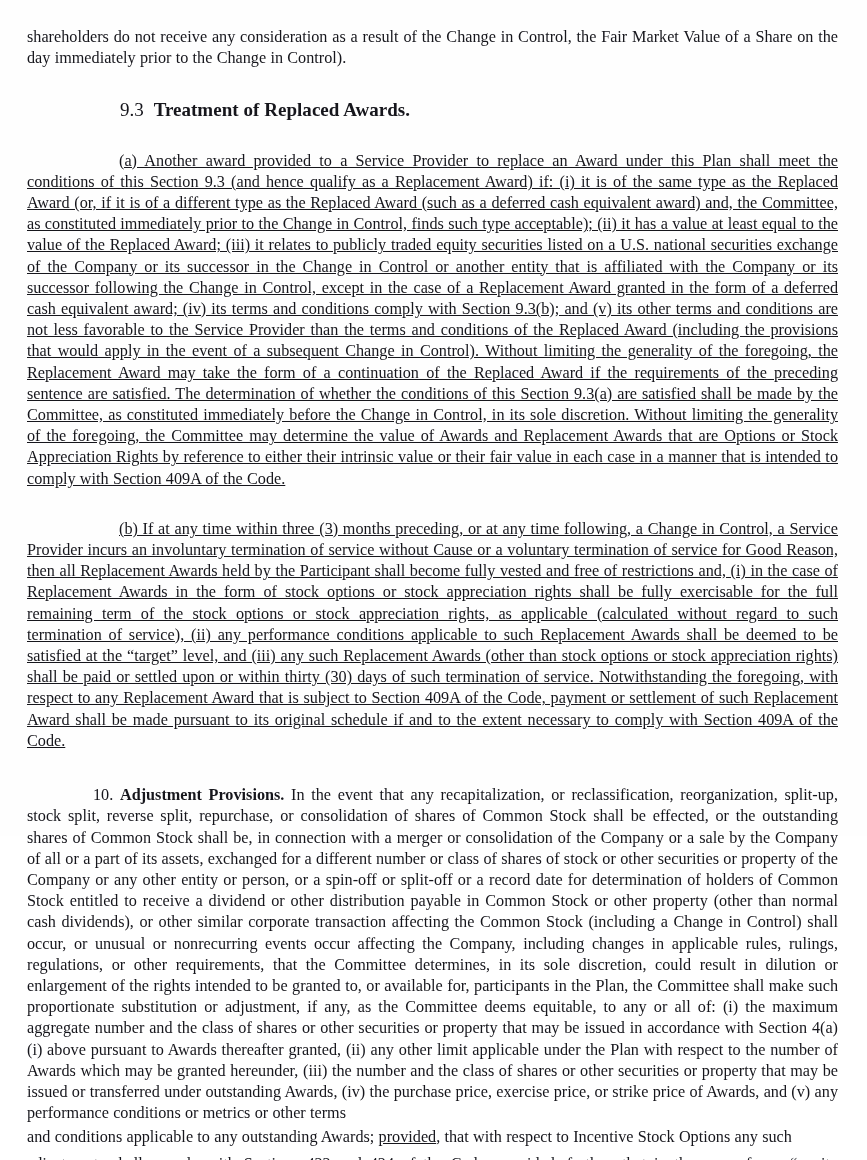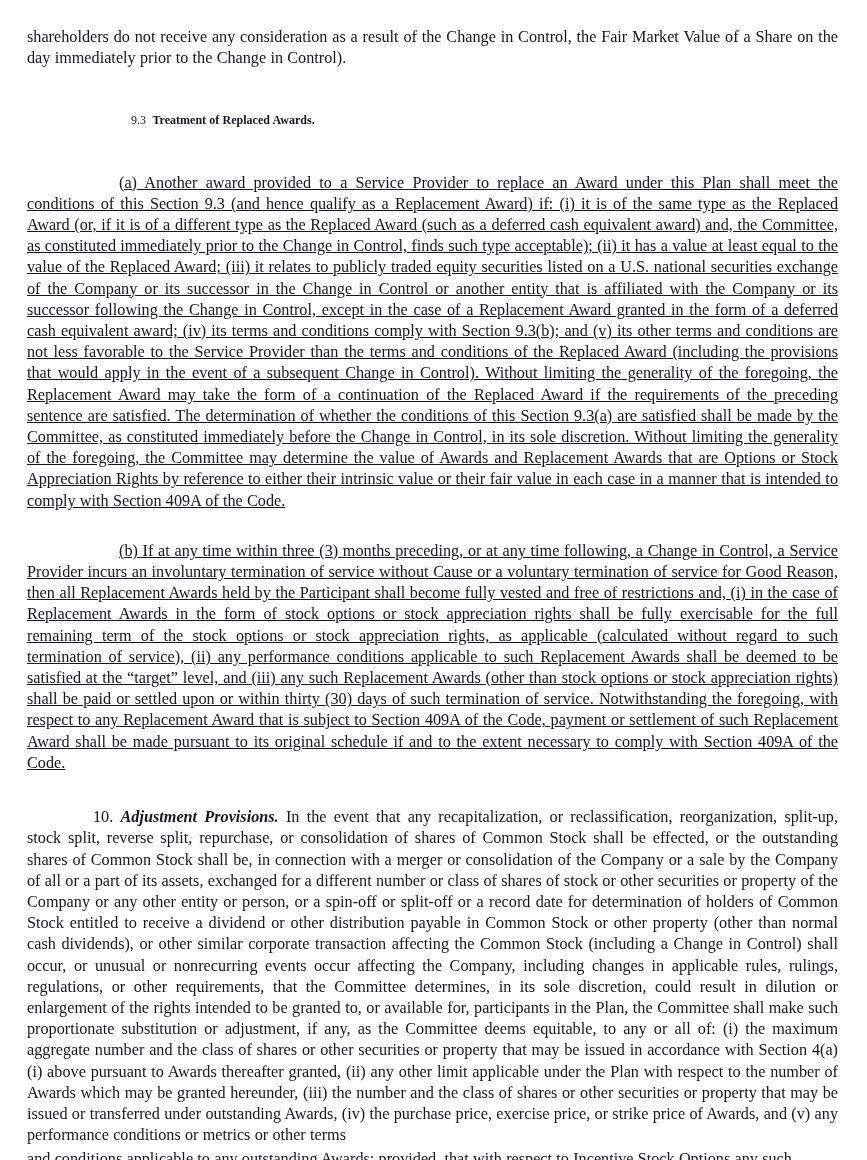--- a/index.html
+++ b/index.html
@@ -43,32 +43,31 @@
     text-indent: 92px;
     text-decoration: underline;
   }
   p.indent-num {
     text-indent: 66px;
   }
   p.loose {
     line-height: 26.5px;
   }
   .heading-line {
-    margin: 12px;
+    margin: 1px;
     text-indent: 92px;
-    font-size: 12px;
+    font-size: 19px;
     line-height: 21.2px;
     text-align: left;
   }
   .heading-bold {
     font-weight: bold;
   }
   .bi {
     font-weight: bold;
-    font-style: italic;
   }
   .u {
     text-decoration: underline;
   }
   .gap-xl { height: 29px; }
   .spacer-tiny { height: 4px; }
 </style>
 </head>
 <body>
 

